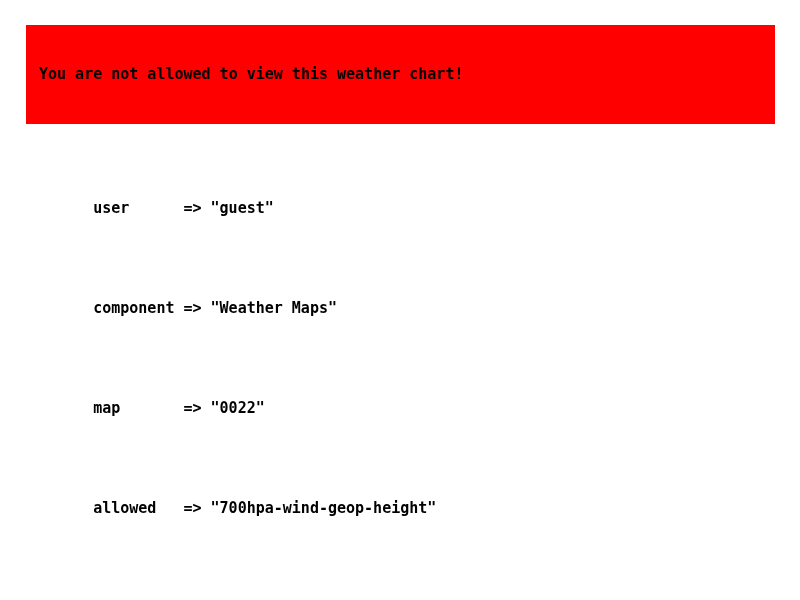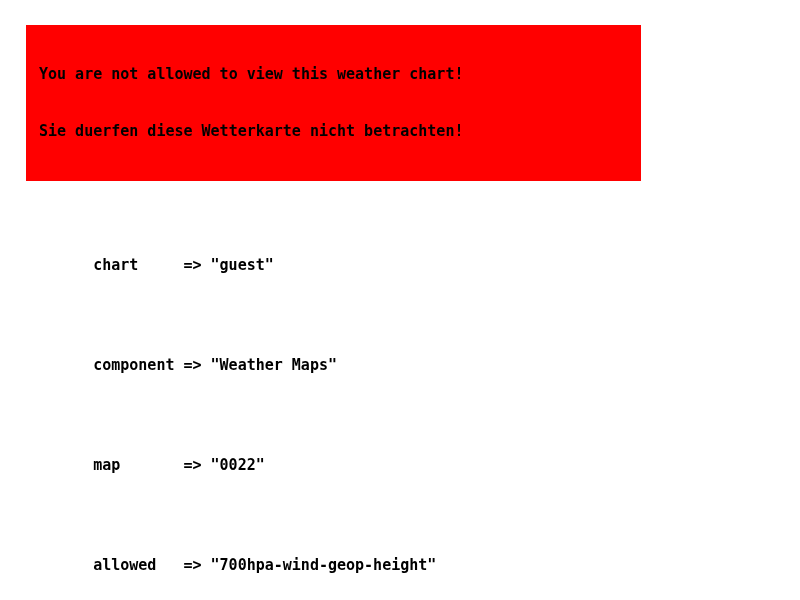--- a/index.html
+++ b/index.html
@@ -17,21 +17,21 @@
     overflow: hidden;
   }
   .page {
     width: 800px;
     height: 600px;
     padding-top: 25px;
     box-sizing: border-box;
   }
   .banner {
     margin-left: 26px;
-    width: 615px;
+    width: 749px;
     box-sizing: border-box;
     padding: 2px 13px 2px 13px;
     line-height: 19px;
     white-space: pre;
   }
   .banner-red {
     background: var(--error-bg, #ff0000);
   }
   .params {
     margin: 14px 0 0 39px;
@@ -47,26 +47,25 @@
     width: 3ch;
   }
 </style>
 </head>
 <body>
 
 <div class="page">
 
   <div class="banner banner-red">
     <div class="banner-line">You are not allowed to view this weather chart!</div>
-    <div class="banner-line">Sie duerfen diese Wetterkarte nicht betrachten!</div>
   </div>
 
   <div class="params">
     <div class="param-row">
-      <span class="param-key">chart</span><span class="param-arrow">=&gt;</span><span class="param-value">"guest"</span>
+      <span class="param-key">user</span><span class="param-arrow">=&gt;</span><span class="param-value">"guest"</span>
     </div>
     <div class="param-row">
       <span class="param-key">component</span><span class="param-arrow">=&gt;</span><span class="param-value">"Weather Maps"</span>
     </div>
     <div class="param-row">
       <span class="param-key">map</span><span class="param-arrow">=&gt;</span><span class="param-value">"0022"</span>
     </div>
     <div class="param-row">
       <span class="param-key">allowed</span><span class="param-arrow">=&gt;</span><span class="param-value">"700hpa-wind-geop-height"</span>
     </div>

